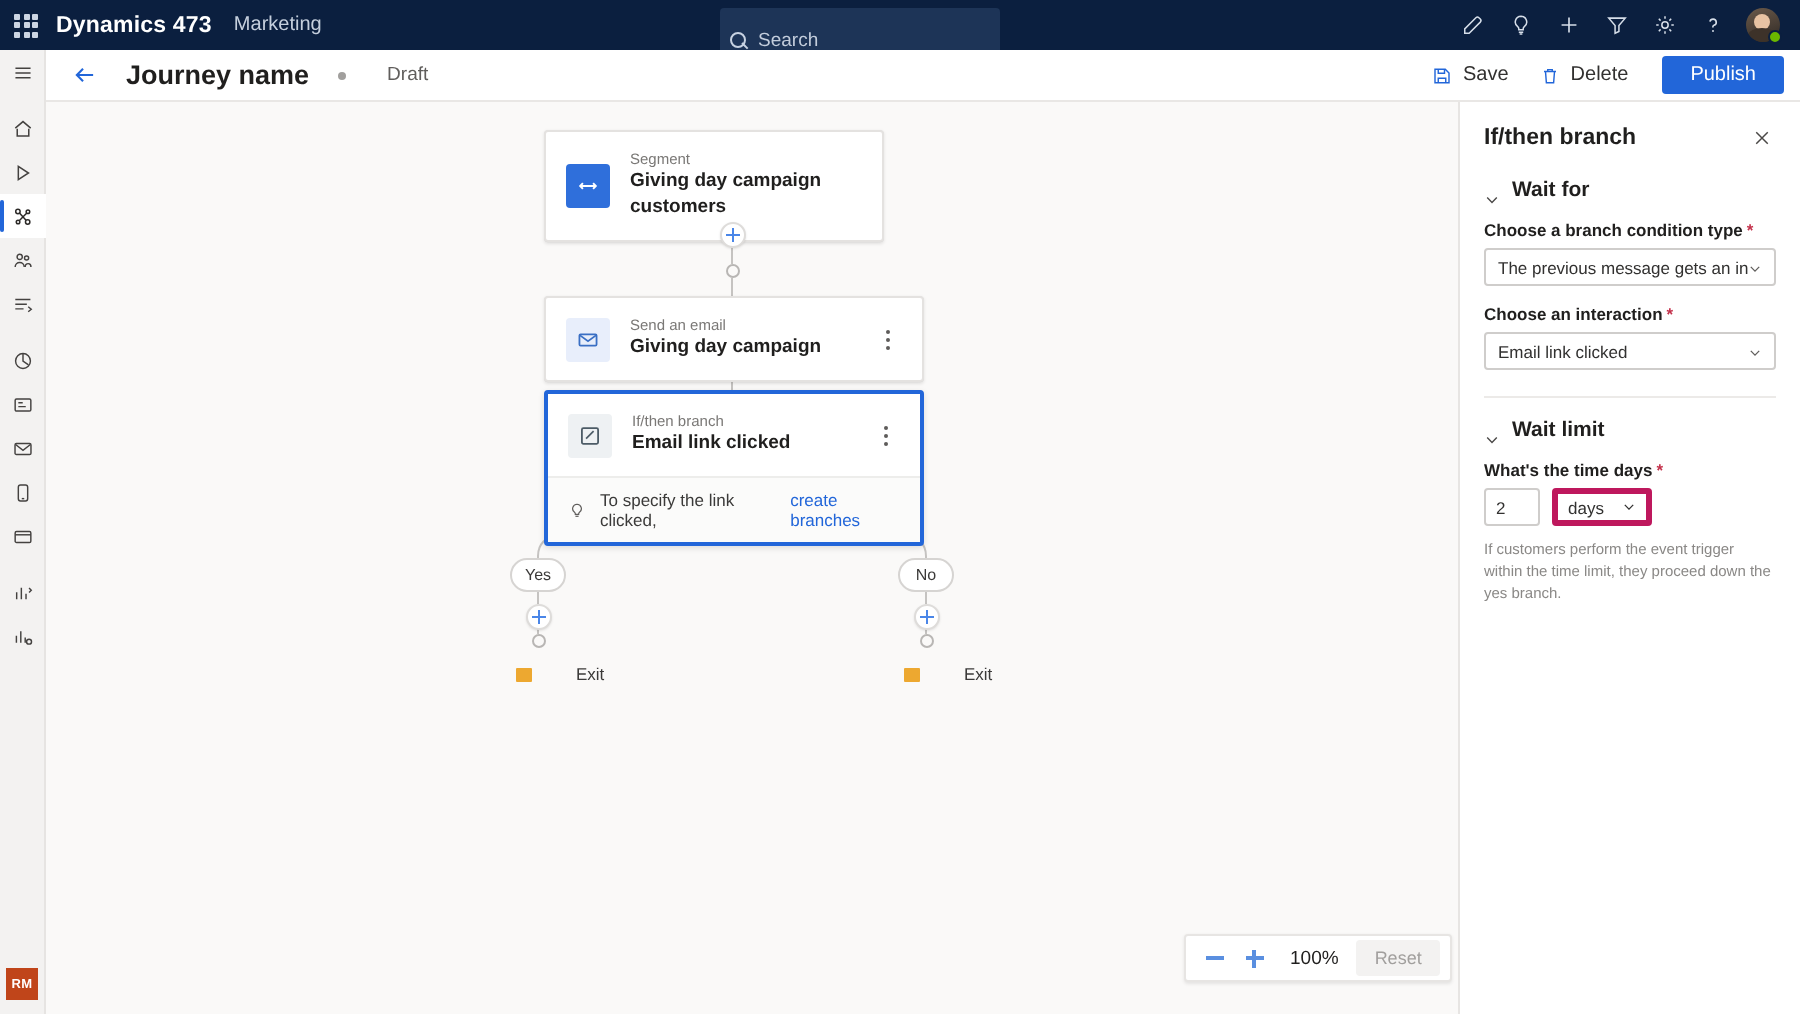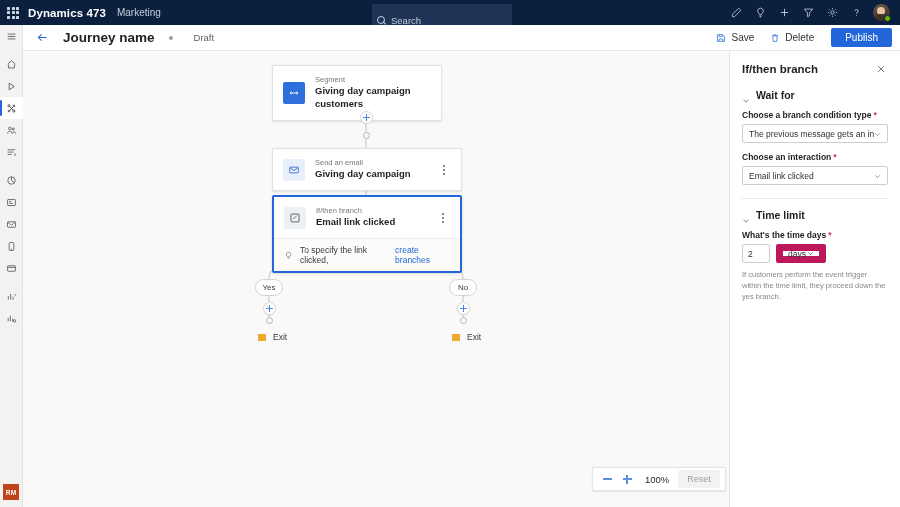--- a/index.html
+++ b/index.html
@@ -24,21 +24,21 @@
   .waffle-grid { display: grid; grid-template-columns: repeat(3, 3px); grid-gap: 1.5px; }
   .waffle-grid i { width: 3px; height: 3px; background: #cdd6e4; display: block; border-radius: .5px; }
   .brand {
     font-size: 11.5px; font-weight: bold; letter-spacing: .1px; color: #ffffff;
     margin-left: 2px; white-space: nowrap;
   }
   .brand-sub {
     font-size: 10px; color: #c5cfdd; margin-left: 11px; white-space: nowrap;
   }
   .searchwrap {
-    position: absolute; left: 372px; top: 4px; width: 140px; height: 32px;
+    position: absolute; left: 360px; top: 4px; width: 140px; height: 32px;
     background: #1d3457; border: 1px solid #2d4straight; border-radius: 2px;
     display: flex; align-items: center; padding: 0 5px; cursor: text;
   }
   .searchwrap { border: 1px solid #2c4straight; }
   .search-ico { width: 9px; height: 9px; position: relative; margin-right: 5px; flex: none; }
   .search-ico::before {
     content: ""; position: absolute; left: 0; top: 0; width: 6px; height: 6px;
     border: 1px solid #c7d2e2; border-radius: 50%;
   }
   .search-ico::after {
@@ -183,21 +183,21 @@
   }
 
   .pill {
     position: absolute; width: 28px; height: 17px; border-radius: 9px;
     background: #ffffff; border: 1px solid #d6d4d2; display: flex;
     align-items: center; justify-content: center; font-size: 8px; color: #3b3a39;
     cursor: pointer;
   }
 
   .exit {
-    position: absolute; display: flex; align-items: center; gap: 7px;
+    position: absolute; display: flex; align-items: center; gap: 22px;
     font-size: 8.5px; color: #3b3a39; white-space: nowrap;
   }
   .flag { width: 8px; height: 7px; background: #eda830; flex: none; border-radius: .5px; }
 
   
   .zoomctl {
     position: absolute; left: 592px; top: 467px; height: 24px;
     background: #ffffff; border: 1px solid #e7e5e3; border-radius: 2px;
     display: flex; align-items: center; padding: 0 5px; gap: 2px;
     box-shadow: 0 .6px 1.8px rgba(0,0,0,.09);
@@ -245,21 +245,21 @@
   .select .val { flex: 1; overflow: hidden; white-space: nowrap; text-overflow: clip; }
   .select .cv { width: 7px; height: 7px; flex: none; color: #605e5c; }
   .hr { height: 1px; background: #eceae8; margin: 13px 0 10px 0; }
   .row2 { display: flex; gap: 6px; align-items: center; }
   .numbox {
     width: 28px; height: 19px; border: 1px solid #cfcdcb; border-radius: 2px;
     background: #ffffff; font-size: 8.5px; color: #323130; padding: 0 5px;
     display: flex; align-items: center; cursor: text;
   }
   .unitbox {
-    width: 50px; height: 19px; border: 7px solid #be185d; border-radius: 2px;
+    width: 50px; height: 19px; border: 3px solid #be185d; border-radius: 2px;
     background: #ffffff; display: flex; align-items: center; padding: 0 5px;
     font-size: 8.5px; color: #323130; cursor: pointer;
   }
   .unitbox .val { flex: 1; }
   .helper {
     font-size: 7.5px; color: #8a8886; line-height: 1.45; margin-top: 7px;
   }
 </style>
 </head>
 <body>
@@ -631,21 +631,21 @@
       </div>
 
       <div class="hr"></div>
 
       <div class="sect-head">
         <span class="chev">
           <svg width="8" height="8" viewBox="0 0 16 16" fill="none" stroke="currentColor" stroke-width="1.4">
             <path d="M3.2 5.6L8 10.4l4.8-4.8"></path>
           </svg>
         </span>
-        <span class="sect-title">Time limit</span>
+        <span class="sect-title">Wait limit</span>
       </div>
 
       <div class="fld">
         <div class="fld-lbl">
           <span>What's the time days</span><span class="req">*</span>
         </div>
         <div class="row2">
           <div class="numbox">
             <span>2</span>
           </div>

